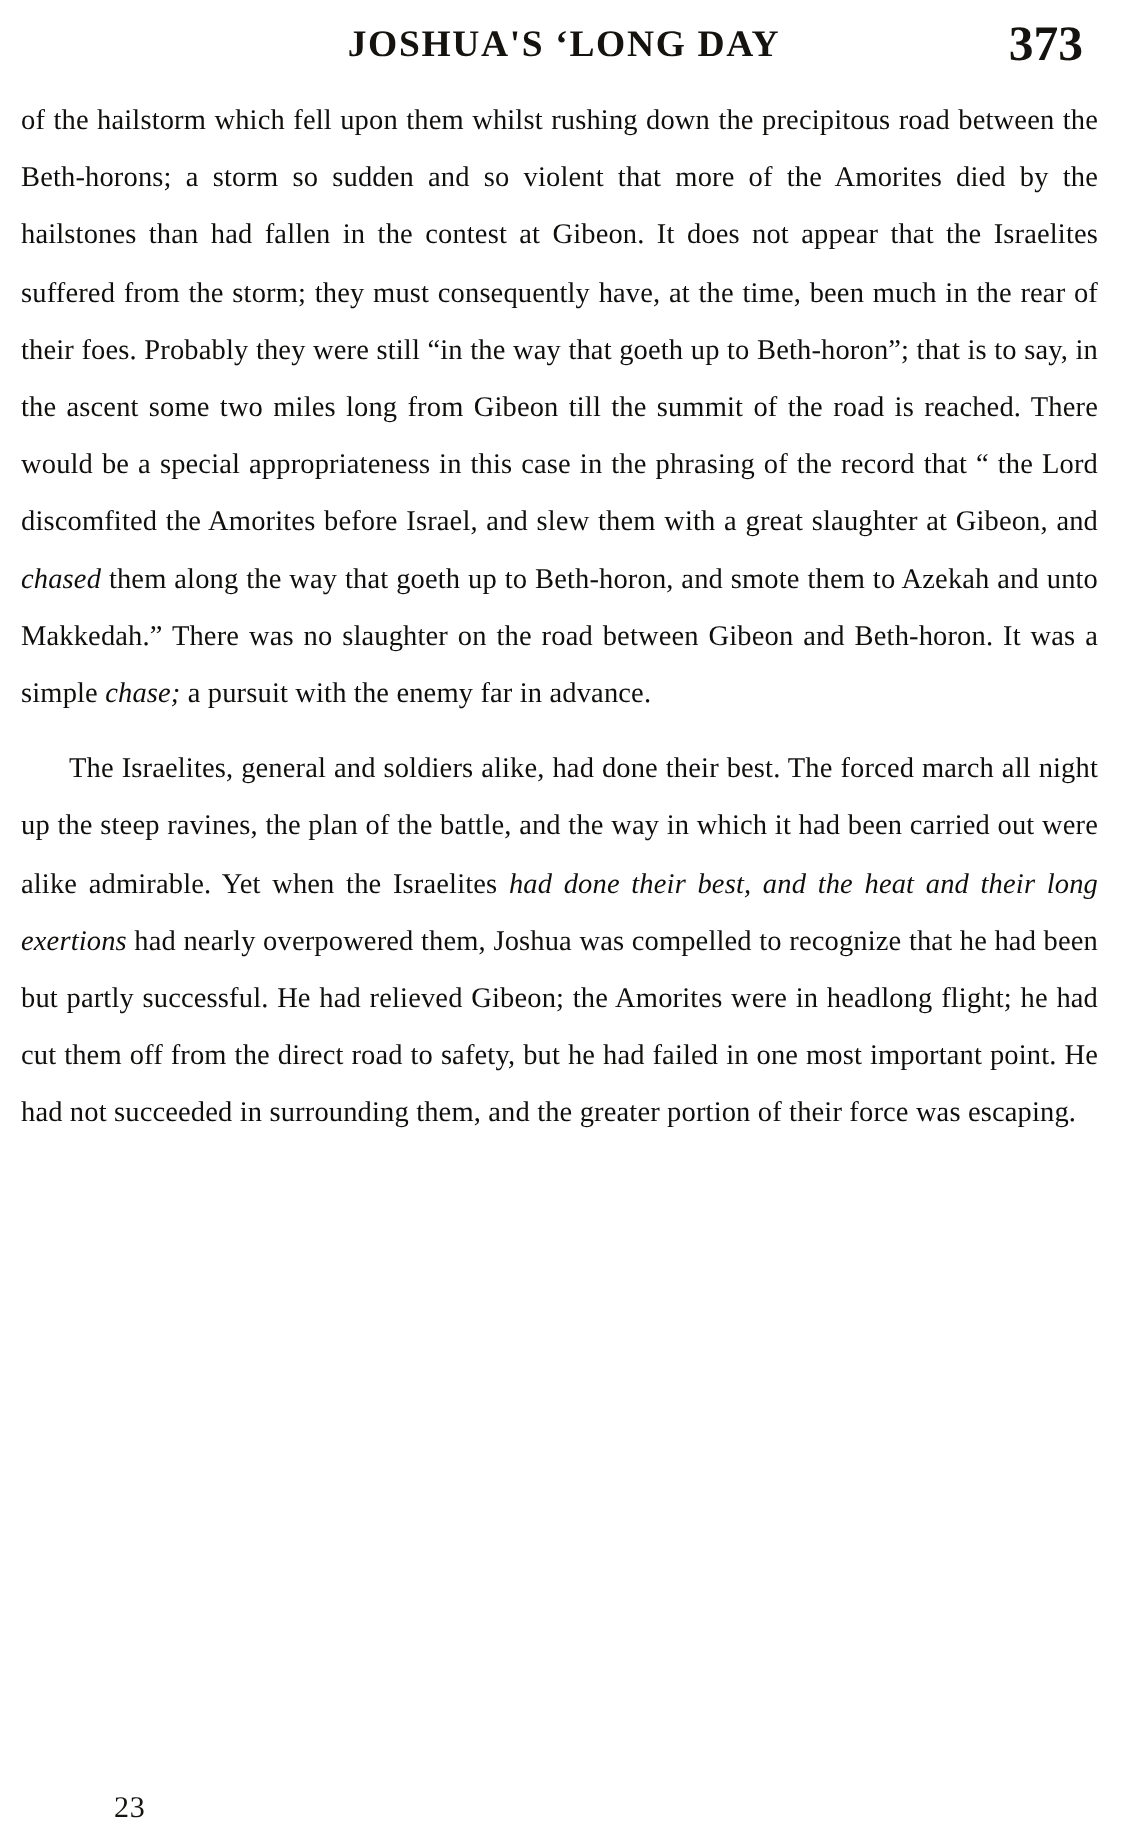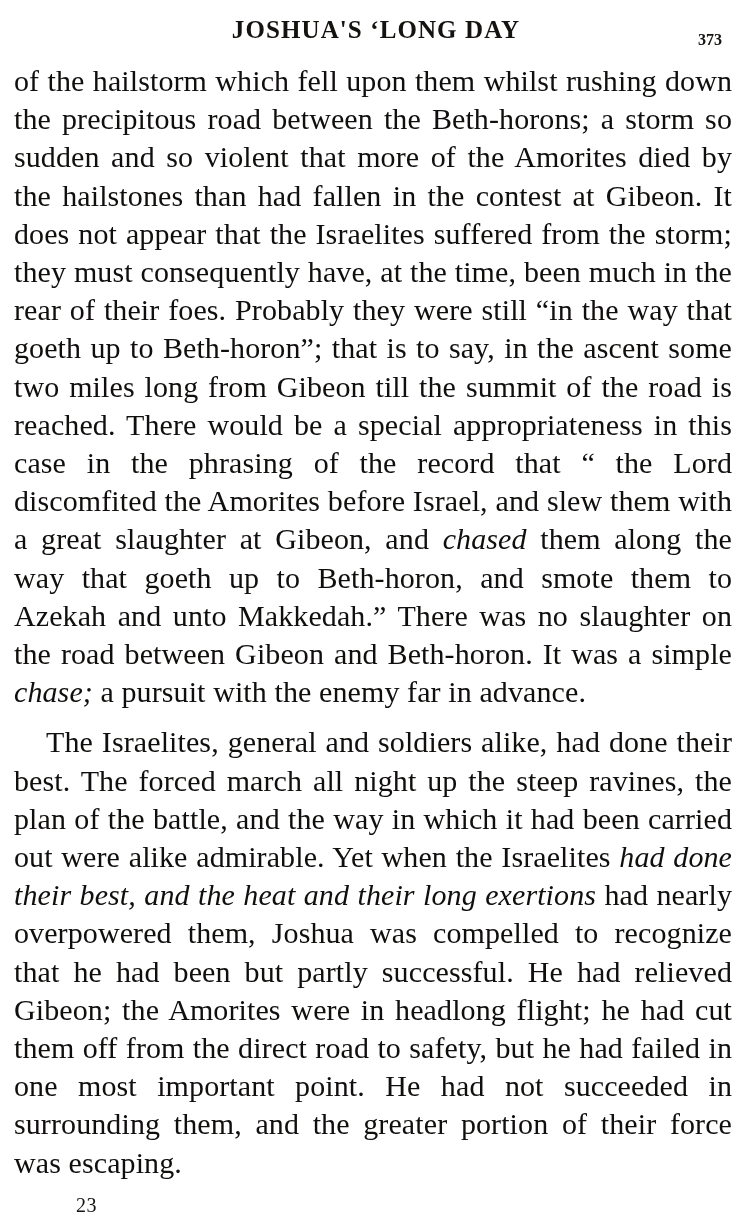--- a/index.html
+++ b/index.html
@@ -34,30 +34,30 @@
     letter-spacing: 1.1px;
     font-weight: 700;
     font-family: "Liberation Serif", "DejaVu Serif", serif;
     white-space: pre;
     color: #15130f;
   }
   .running-head .folio {
     position: absolute;
     right: 0;
     bottom: 1px;
-    font-size: 16px;
+    font-size: 33px;
     font-weight: 700;
     color: #15130f;
   }
   .body-text {
     margin: 12px 14px 0 14px;
     width: 718px;
   }
   .para {
-    font-size: 30px;
+    font-size: 19px;
     line-height: 38.2px;
     text-align: justify;
     text-justify: inter-word;
     color: #100f0d;
     margin: 0;
     letter-spacing: 0.1px;
   }
   .para + .para {
     margin-top: 12px;
   }

